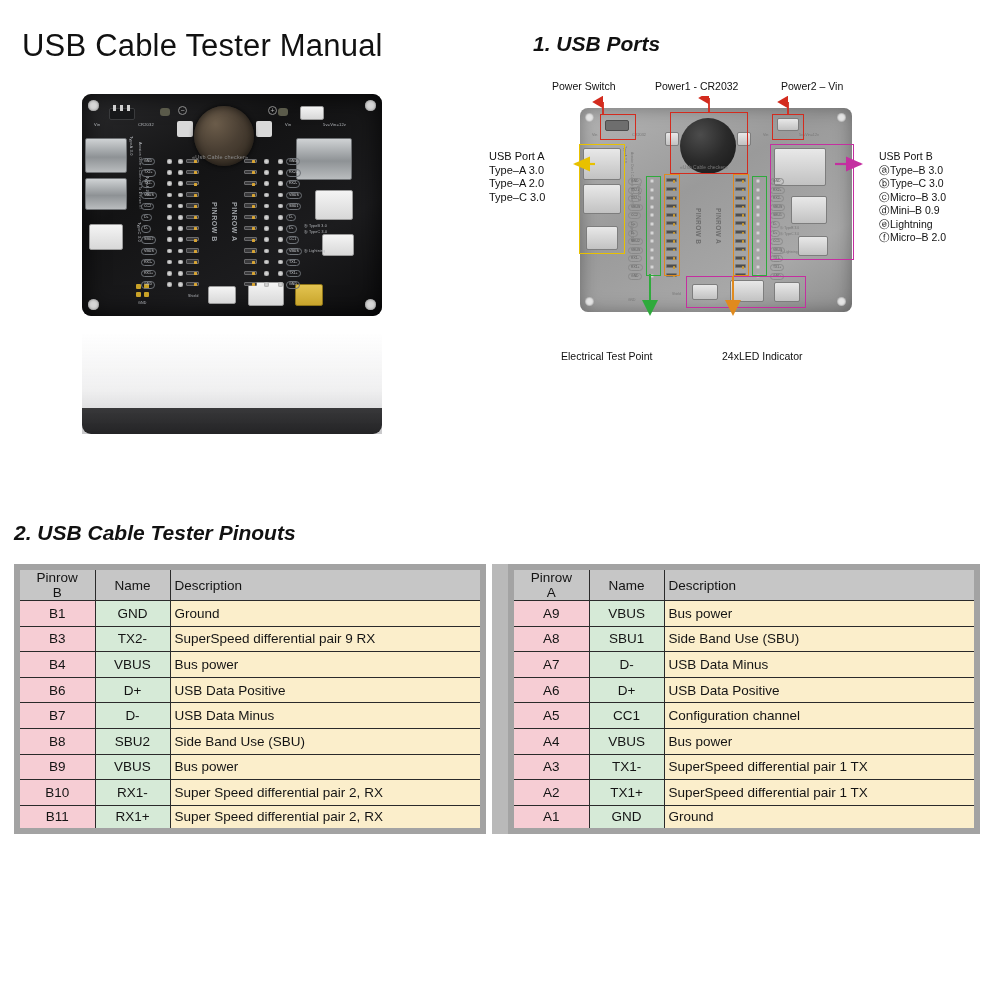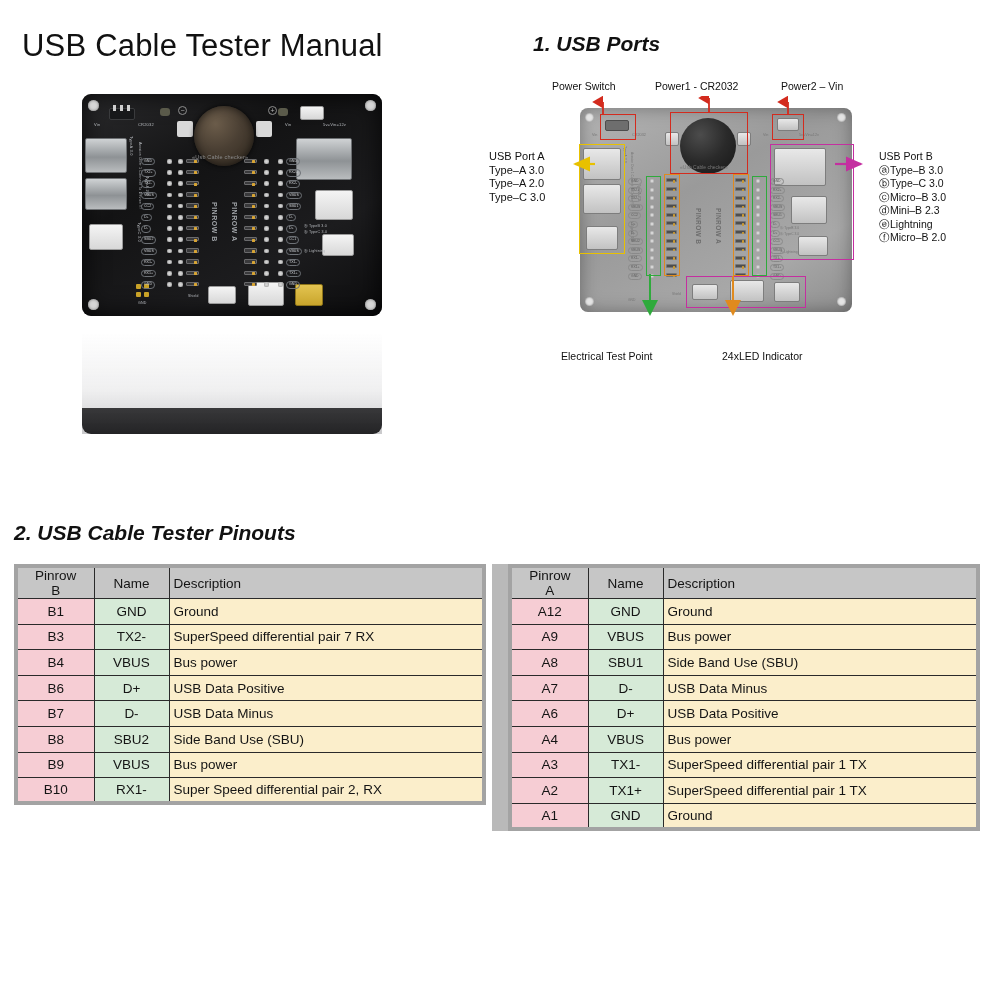--- a/index.html
+++ b/index.html
@@ -130,21 +130,21 @@
   .tbl td, .tbl th {
     border:1.3px solid #2a2a2a; font-size:13.5px; color:#141414;
     padding:0 4px; height:25.6px; font-weight:400;
   }
   .hdr { background:#c6c6c6; text-align:center; font-weight:400; font-size:14px; }
   .c-pin  { background:#f6cdd4; text-align:center; width:78px; }
   .c-name { background:#d6ead7; text-align:center; width:75px; }
   .c-desc { background:#fbeecb; text-align:left; }
   .hdr.c-pin, .hdr.c-name, .hdr.c-desc { background:#c6c6c6; }
   #spacer-col { width:16px; background:#b9b9b9; }
-  .tbl-outer { border:4px solid #a3a3a3; }
+  .tbl-outer { border:6px solid #a3a3a3; }
 </style>
 </head>
 <body>
 
 <div id="manual-title">USB Cable Tester Manual</div>
 <div id="ports-title">1. USB Ports</div>
 <div id="pinouts-title">2. USB Cable Tester Pinouts</div>
 
 <div id="photo-wrap">
   <div id="photo-board" class="pcb">
@@ -586,21 +586,21 @@
   <div>
     <span class="cmark">ⓐ</span><span>Type–B 3.0</span>
   </div>
   <div>
     <span class="cmark">ⓑ</span><span>Type–C 3.0</span>
   </div>
   <div>
     <span class="cmark">ⓒ</span><span>Micro–B 3.0</span>
   </div>
   <div>
-    <span class="cmark">ⓓ</span><span>Mini–B 2.3</span>
+    <span class="cmark">ⓓ</span><span>Mini–B 0.9</span>
   </div>
   <div>
     <span class="cmark">ⓔ</span><span>Lightning</span>
   </div>
   <div>
     <span class="cmark">ⓕ</span><span>Micro–B 2.0</span>
   </div>
 </div>
 
 <div id="tables">
@@ -621,21 +621,21 @@
           </thead>
           <tbody id="tbody-left">
                 <tr>
                   <td class="c-pin">B1</td>
                   <td class="c-name">GND</td>
                   <td class="c-desc">Ground</td>
                 </tr>
                 <tr>
                   <td class="c-pin">B3</td>
                   <td class="c-name">TX2-</td>
-                  <td class="c-desc">SuperSpeed differential pair 7 RX</td>
+                  <td class="c-desc">SuperSpeed differential pair 9 RX</td>
                 </tr>
                 <tr>
                   <td class="c-pin">B4</td>
                   <td class="c-name">VBUS</td>
                   <td class="c-desc">Bus power</td>
                 </tr>
                 <tr>
                   <td class="c-pin">B6</td>
                   <td class="c-name">D+</td>
                   <td class="c-desc">USB Data Positive</td>
@@ -651,63 +651,68 @@
                   <td class="c-desc">Side Band Use (SBU)</td>
                 </tr>
                 <tr>
                   <td class="c-pin">B9</td>
                   <td class="c-name">VBUS</td>
                   <td class="c-desc">Bus power</td>
                 </tr>
                 <tr>
                   <td class="c-pin">B10</td>
                   <td class="c-name">RX1-</td>
+                  <td class="c-desc">Super Speed differential pair 2, RX</td>
+                </tr>
+                <tr>
+                  <td class="c-pin">B11</td>
+                  <td class="c-name">RX1+</td>
                   <td class="c-desc">Super Speed differential pair 2, RX</td>
                 </tr>
               </tbody>
         </table>
       </td>
       <td id="spacer-col"></td>
       <td style="padding:0;vertical-align:top;width:472px;">
         <table class="tbl tbl-outer" style="width:472px;">
           <thead>
             <tr>
               <th class="hdr c-pin">
                 <span>Pinrow</span><br>
                 <span>A</span>
               </th>
               <th class="hdr c-name">Name</th>
               <th class="hdr c-desc">Description</th>
             </tr>
           </thead>
           <tbody id="tbody-right">
                 <tr>
-                  <td class="c-pin">A12</td>
-                  <td class="c-name">GND</td>
-                  <td class="c-desc">Ground</td>
-                </tr>
-                <tr>
                   <td class="c-pin">A9</td>
                   <td class="c-name">VBUS</td>
                   <td class="c-desc">Bus power</td>
                 </tr>
                 <tr>
                   <td class="c-pin">A8</td>
                   <td class="c-name">SBU1</td>
                   <td class="c-desc">Side Band Use (SBU)</td>
                 </tr>
                 <tr>
                   <td class="c-pin">A7</td>
                   <td class="c-name">D-</td>
                   <td class="c-desc">USB Data Minus</td>
                 </tr>
                 <tr>
                   <td class="c-pin">A6</td>
                   <td class="c-name">D+</td>
                   <td class="c-desc">USB Data Positive</td>
+                </tr>
+                <tr>
+                  <td class="c-pin">A5</td>
+                  <td class="c-name">CC1</td>
+                  <td class="c-desc">Configuration channel</td>
                 </tr>
                 <tr>
                   <td class="c-pin">A4</td>
                   <td class="c-name">VBUS</td>
                   <td class="c-desc">Bus power</td>
                 </tr>
                 <tr>
                   <td class="c-pin">A3</td>
                   <td class="c-name">TX1-</td>
                   <td class="c-desc">SuperSpeed differential pair 1 TX</td>

